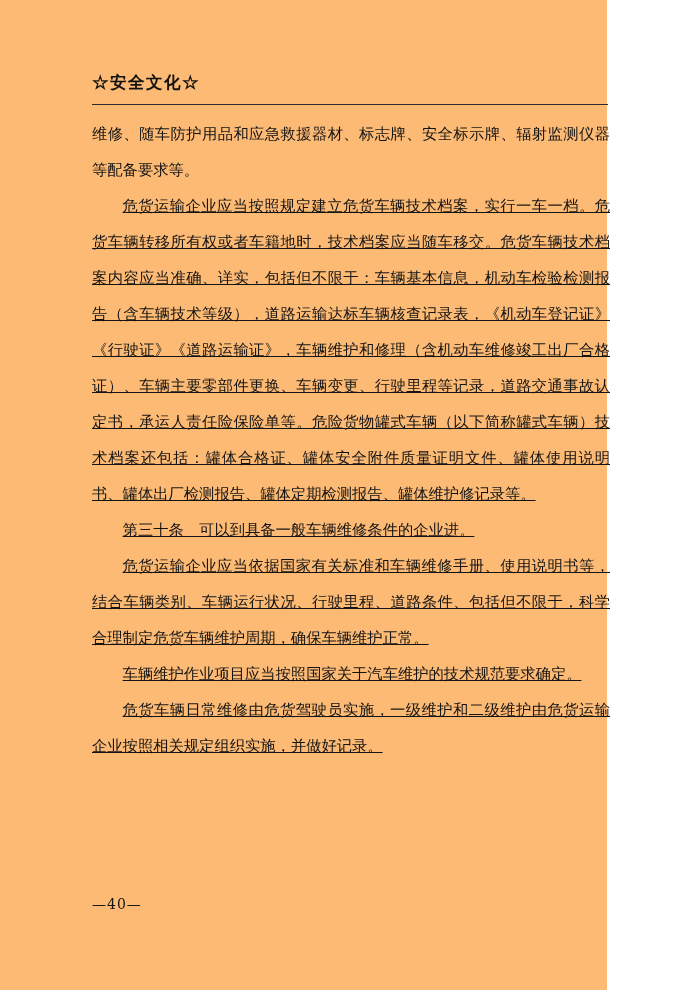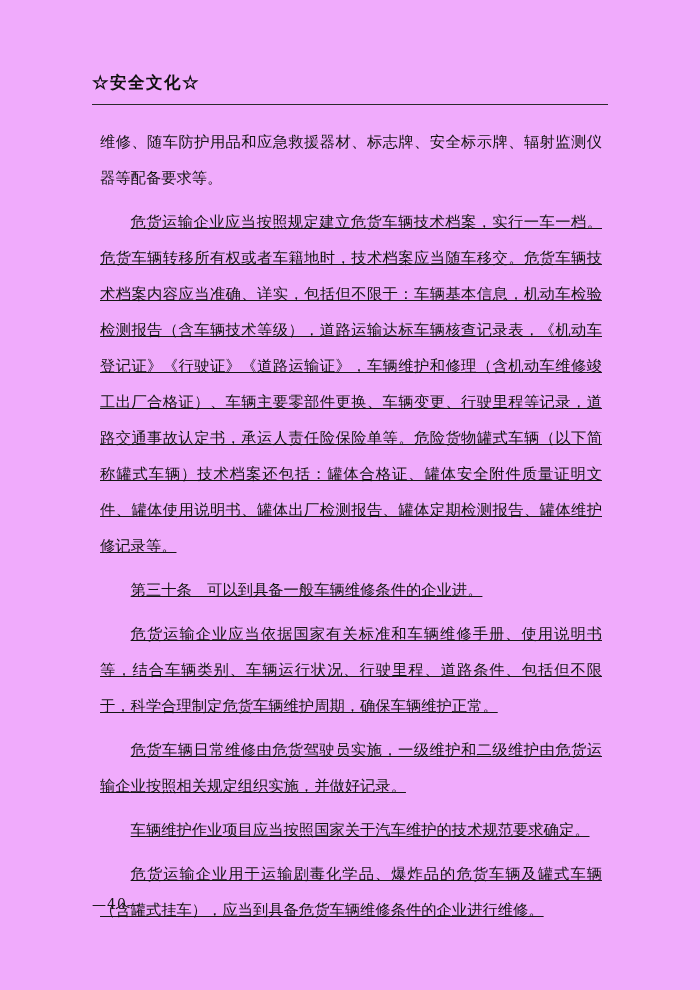--- a/index.html
+++ b/index.html
@@ -9,23 +9,23 @@
   body {
     width: 700px;
     height: 990px;
     background: #ffffff;
     font-family: "DejaVu Serif", "Liberation Serif", serif;
     color: #1a1a1a;
     overflow: hidden;
   }
   .page {
     position: relative;
-    width: 700px;
+    width: 607px;
     height: 990px;
-    background: #f0abfc;
+    background: #fdba74;
     box-sizing: border-box;
   }
   .header {
     position: absolute;
     top: 72px;
     left: 92px;
     font-size: 16.5px;
     font-weight: bold;
     letter-spacing: 1.5px;
     color: #111111;
@@ -44,21 +44,21 @@
     top: 116px;
     left: 92px;
     width: 518px;
     font-size: 15.3px;
     line-height: 36px;
     text-align: justify;
     text-justify: inter-ideograph;
     color: #141414;
   }
   .body-text p {
-    margin: 8px;
+    margin: 0;
     padding: 0;
     text-indent: 0;
   }
   .body-text p.indent {
     text-indent: 2em;
     text-decoration: underline;
   }
   .footer {
     position: absolute;
     left: 92px;
@@ -74,20 +74,19 @@
 <div class="page">
 
   <div class="header">☆安全文化☆</div>
   <div class="header-rule"></div>
 
   <div class="body-text">
     <p>维修、随车防护用品和应急救援器材、标志牌、安全标示牌、辐射监测仪器等配备要求等。</p>
     <p class="indent">危货运输企业应当按照规定建立危货车辆技术档案，实行一车一档。危货车辆转移所有权或者车籍地时，技术档案应当随车移交。危货车辆技术档案内容应当准确、详实，包括但不限于：车辆基本信息，机动车检验检测报告（含车辆技术等级），道路运输达标车辆核查记录表，《机动车登记证》《行驶证》《道路运输证》，车辆维护和修理（含机动车维修竣工出厂合格证）、车辆主要零部件更换、车辆变更、行驶里程等记录，道路交通事故认定书，承运人责任险保险单等。危险货物罐式车辆（以下简称罐式车辆）技术档案还包括：罐体合格证、罐体安全附件质量证明文件、罐体使用说明书、罐体出厂检测报告、罐体定期检测报告、罐体维护修记录等。</p>
     <p class="indent">第三十条　可以到具备一般车辆维修条件的企业进。</p>
     <p class="indent">危货运输企业应当依据国家有关标准和车辆维修手册、使用说明书等，结合车辆类别、车辆运行状况、行驶里程、道路条件、包括但不限于，科学合理制定危货车辆维护周期，确保车辆维护正常。</p>
+    <p class="indent">车辆维护作业项目应当按照国家关于汽车维护的技术规范要求确定。</p>
     <p class="indent">危货车辆日常维修由危货驾驶员实施，一级维护和二级维护由危货运输企业按照相关规定组织实施，并做好记录。</p>
-    <p class="indent">车辆维护作业项目应当按照国家关于汽车维护的技术规范要求确定。</p>
-    <p class="indent">危货运输企业用于运输剧毒化学品、爆炸品的危货车辆及罐式车辆（含罐式挂车），应当到具备危货车辆维修条件的企业进行维修。</p>
   </div>
 
   <div class="footer">—40—</div>
 
 </div>
 
 </body></html>

